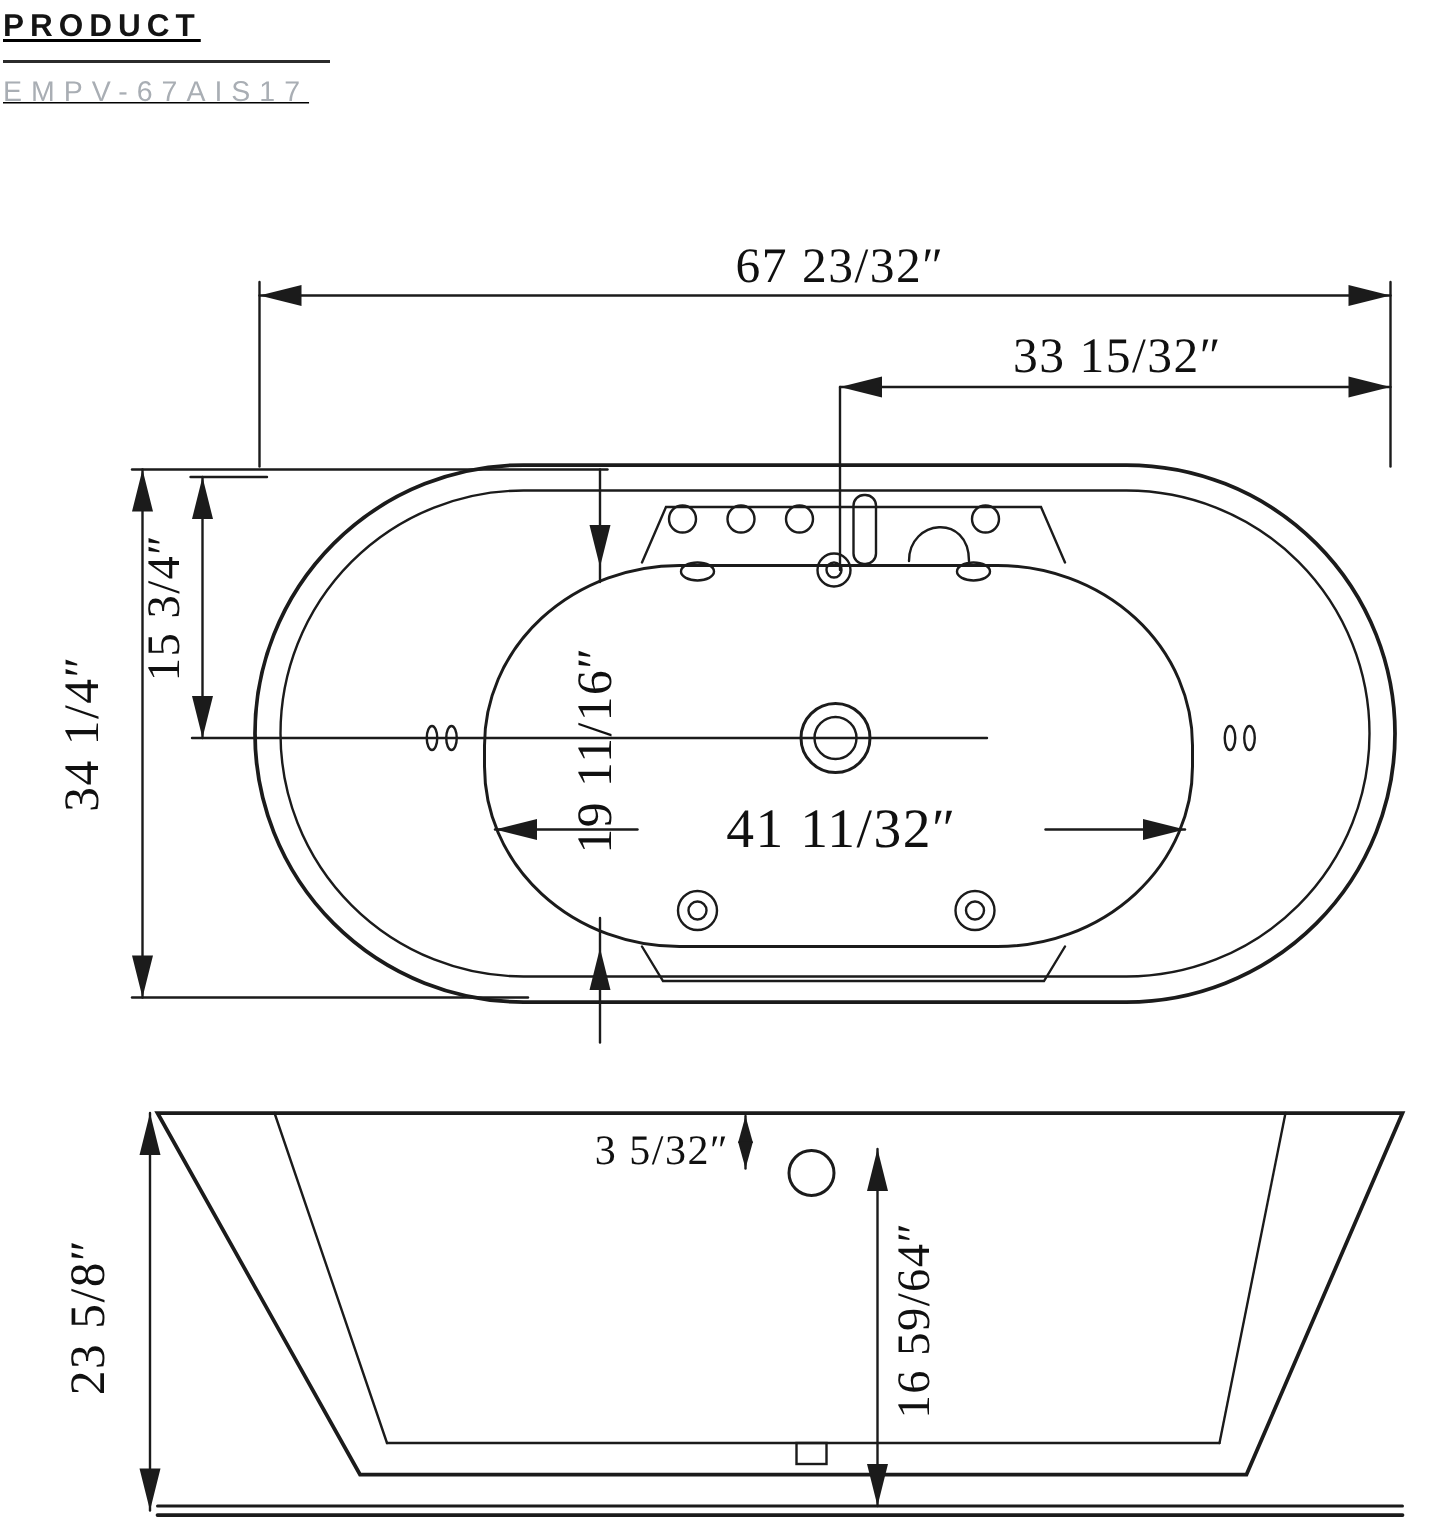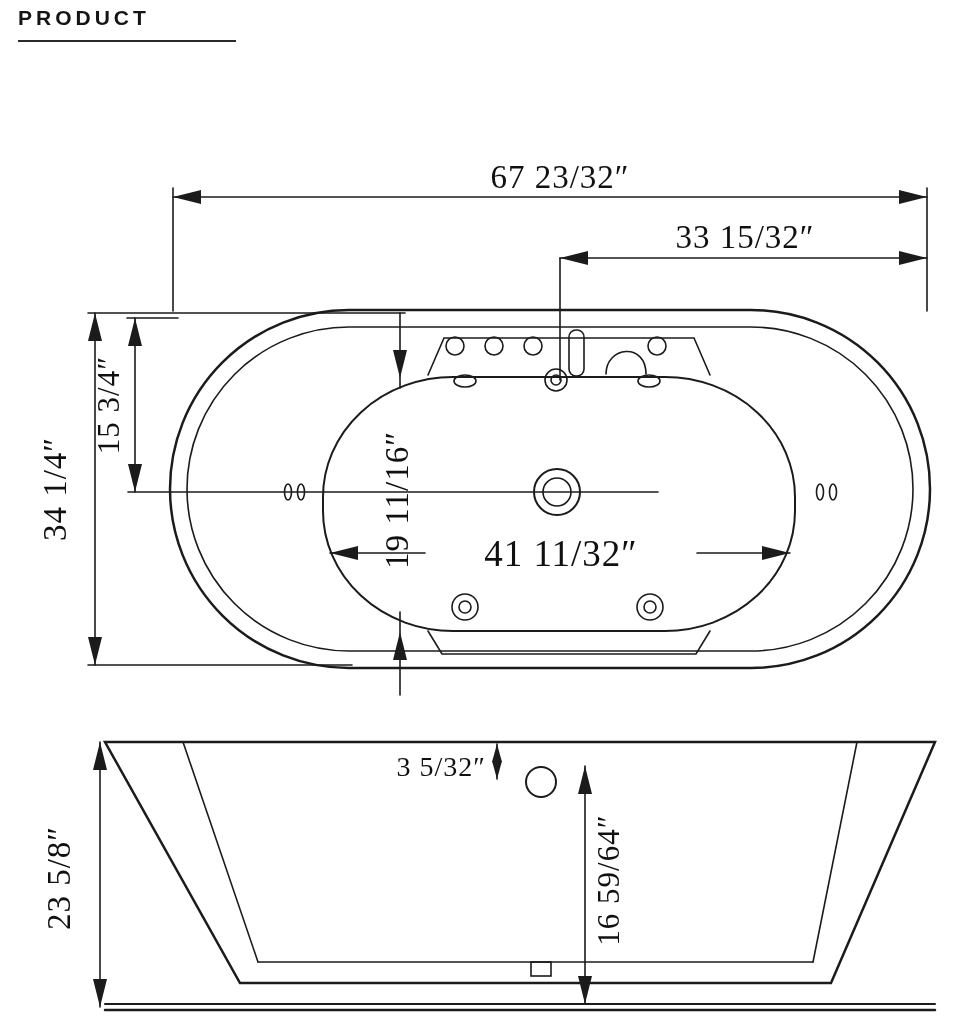--- a/index.html
+++ b/index.html
@@ -1,18 +1,18 @@
 <!DOCTYPE html>
 <html><head>
 <meta charset="utf-8">
 <style>
   html,body{margin:0;padding:0;background:#ffffff;}
   body{width:954px;height:1024px;position:relative;overflow:hidden;font-family:"Liberation Sans",sans-serif;}
 
-  .header{position:absolute;top:6px;left:18px;z-index:2;}
+  .header{position:absolute;top:6px;left:2px;z-index:2;text-decoration:underline;}
   .product{font-size:21px;font-weight:700;letter-spacing:4px;color:#141414;}
   .size{font-size:58px;font-weight:700;letter-spacing:1px;color:#141414;line-height:1.02;margin-top:2px;}
   .rule{width:218px;height:2px;background:#2b2b2b;margin-top:10px;}
   .model{margin-top:9px;font-size:19px;letter-spacing:6px;color:#a9aeb4;font-weight:500;}
 
   svg{position:absolute;left:0;top:0;}
   .ln{stroke:#1b1b1b;stroke-width:2;fill:none;stroke-linecap:round;}
   .thin{stroke-width:1.6;}
   .thick{stroke-width:2.5;}
   .arrow{fill:#1b1b1b;stroke:none;}
@@ -20,20 +20,21 @@
   .dim-lg{font-size:37px;}
   .dim-md{font-size:31px;}
   .dim-sm{font-size:28px;}
 </style>
 </head>
 <body>
 
 <div class="header">
   <div class="product">PRODUCT</div>
   <div class="rule"></div>
+  <div class="model">EMPV-67AIS17</div>
 </div>
 
 <svg width="954" height="1024" viewBox="0 0 954 1024">
 
   <g>
 
     <rect class="ln thick" x="170" y="310" width="760" height="358" rx="179" ry="179"></rect>
     <rect class="ln thin" x="187" y="327" width="726" height="324" rx="162" ry="162"></rect>
     <rect class="ln" x="323" y="377" width="472" height="254" rx="130" ry="120"></rect>
 

